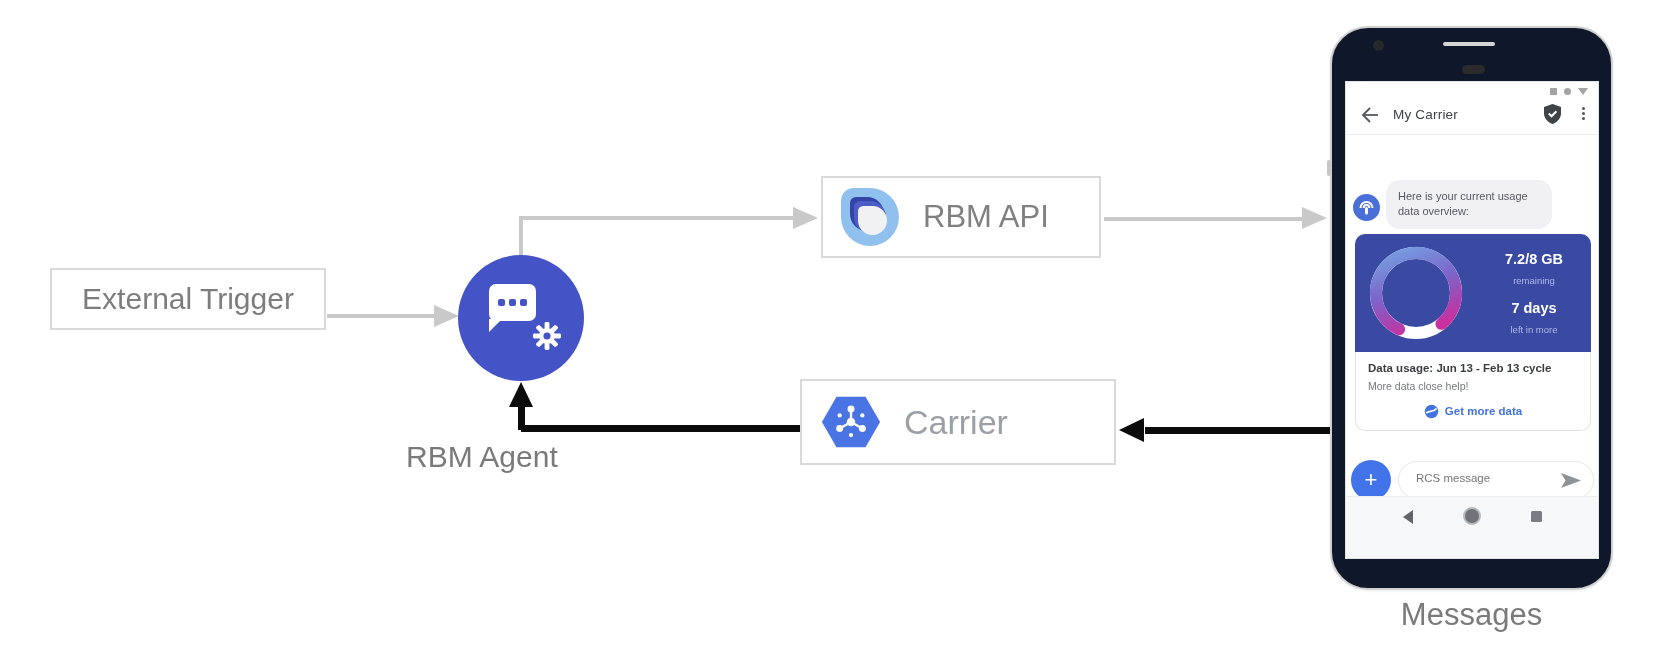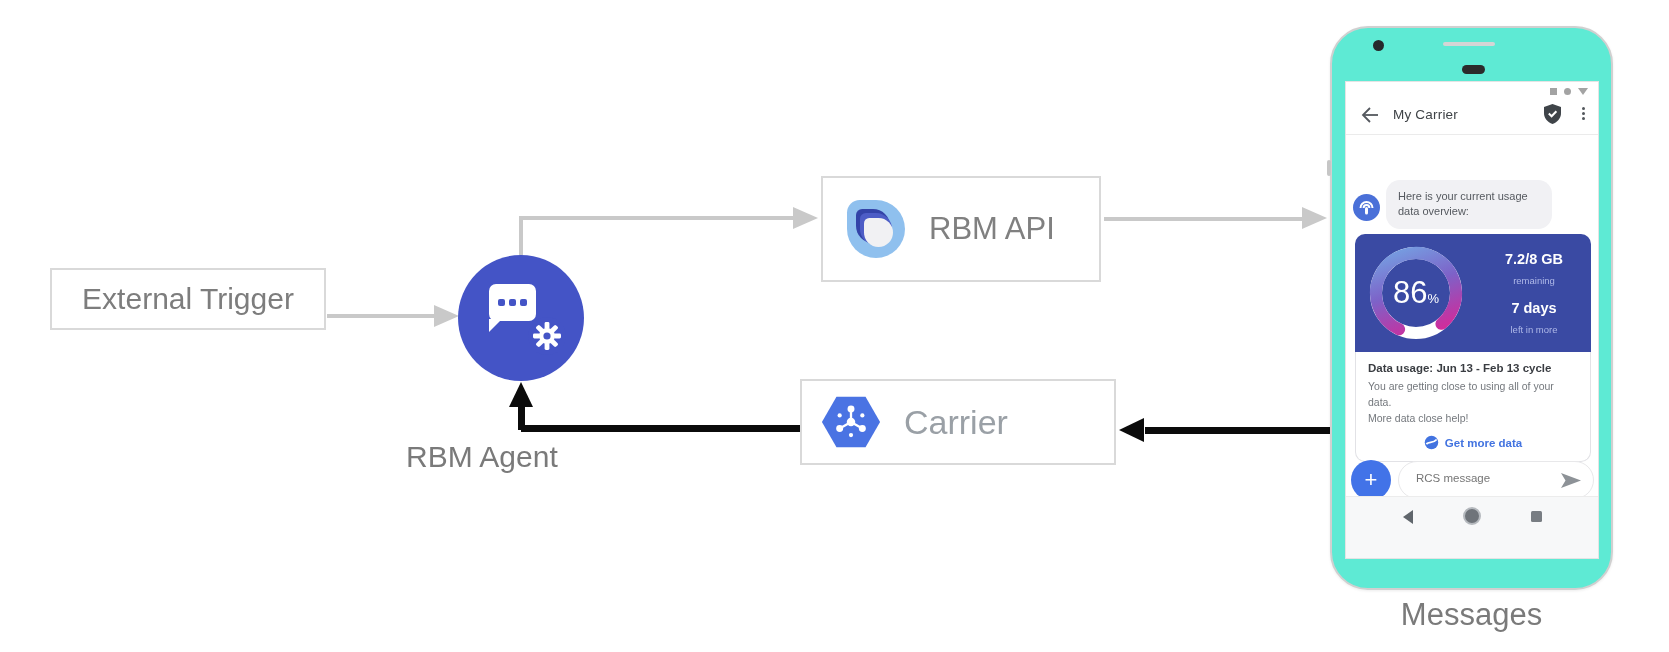--- a/index.html
+++ b/index.html
@@ -14,21 +14,21 @@
   .bline{position:absolute;background:#0b0b0b;}
   .ah{position:absolute;width:0;height:0;}
   
   .agent{position:absolute;left:458px;top:255px;width:126px;height:126px;border-radius:50%;background:#4454c6;}
   .agent .bubble{position:absolute;left:31px;top:29px;width:47px;height:37px;background:#fff;border-radius:7px;}
   .agent .tail{position:absolute;left:31px;top:64px;width:0;height:0;border-top:13px solid #fff;border-right:13px solid transparent;}
   .agent .dots{position:absolute;left:9px;top:15px;display:flex;gap:4px;}
   .agent .dots span{width:7px;height:7px;border-radius:2px;background:#4454c6;display:block;}
   .agent .gearwrap{position:absolute;left:70px;top:62px;width:38px;height:38px;border-radius:50%;background:#4454c6;display:flex;align-items:center;justify-content:center;}
   
-  .phone{position:absolute;left:1330px;top:26px;width:283px;height:564px;background:#5eead4;border:2px solid #d0d0d0;border-radius:38px;box-sizing:border-box;box-shadow:0 1px 3px rgba(0,0,0,0.08);}
+  .phone{position:absolute;left:1330px;top:26px;width:283px;height:564px;background:#0f172a;border:2px solid #d0d0d0;border-radius:38px;box-sizing:border-box;box-shadow:0 1px 3px rgba(0,0,0,0.08);}
   .screen{position:absolute;left:13px;top:53px;width:254px;height:478px;background:#fff;border:1px solid #e4e4e4;box-sizing:border-box;overflow:hidden;}
   .cam{position:absolute;left:41px;top:12px;width:11px;height:11px;border-radius:50%;background:#26282b;}
   .spk{position:absolute;left:111px;top:14px;width:52px;height:4px;border-radius:2px;background:#d5d5d5;}
   .pill{position:absolute;left:130px;top:37px;width:23px;height:9px;border-radius:5px;background:#2b2b2b;}
   .nub{position:absolute;left:-5px;top:132px;width:4px;height:16px;background:#c6c6c6;border-radius:2px;}
   
   .statusrow{position:absolute;top:6px;right:10px;display:flex;gap:7px;align-items:center;}
   .st-square{width:7px;height:7px;background:#a3a3a3;}
   .st-circle{width:7px;height:7px;border-radius:50%;background:#a3a3a3;}
   .st-tri{width:0;height:0;border-left:5px solid transparent;border-right:5px solid transparent;border-top:7px solid #a3a3a3;}
@@ -83,21 +83,21 @@
   <div class="ah" style="left:1119px;top:418px;border-right:25px solid #0b0b0b;border-top:12px solid transparent;border-bottom:12px solid transparent;"></div>
 
   <div class="bline" style="left:521px;top:425px;width:280px;height:7px;"></div>
   <div class="bline" style="left:518px;top:406px;width:7px;height:24px;"></div>
   <div class="ah" style="left:509px;top:382px;border-bottom:25px solid #0b0b0b;border-left:12px solid transparent;border-right:12px solid transparent;"></div>
 
   <div class="node" style="left:50px;top:268px;width:276px;height:62px;justify-content:center;">
     <span class="node-label" style="font-size:30px;color:#7d7d7d;">External Trigger</span>
   </div>
 
-  <div class="node" style="left:821px;top:176px;width:280px;height:106px;padding-left:24px;">
+  <div class="node" style="left:821px;top:176px;width:280px;height:82px;padding-left:18px;">
     <span style="position:relative;width:58px;height:58px;display:block;">
       <span class="abs" style="left:0;top:0;width:58px;height:58px;background:#8fc0ee;border-radius:22% 50% 50% 50%;"></span>
       <span class="abs" style="left:9px;top:9px;width:34px;height:34px;background:#3343a8;border-radius:18% 50% 50% 50%;"></span>
       <span class="abs" style="left:13px;top:13px;width:32px;height:32px;background:#4d5dc6;border-radius:18% 50% 50% 50%;"></span>
       <span class="abs" style="left:17px;top:18px;width:29px;height:29px;background:#f1f1f3;border-radius:18% 50% 50% 50%;"></span>
     </span>
     <span class="node-label" style="font-size:31px;color:#808080;margin-left:24px;">RBM API</span>
   </div>
 
   <div class="node" style="left:800px;top:379px;width:316px;height:86px;padding-left:18px;">
@@ -205,35 +205,30 @@
               <linearGradient id="gg" x1="0" y1="1" x2="1" y2="0">
                 <stop offset="0" stop-color="#74aae6"></stop>
                 <stop offset="0.45" stop-color="#7d62c8"></stop>
                 <stop offset="0.75" stop-color="#b83aa8"></stop>
                 <stop offset="1" stop-color="#ea1f8f"></stop>
               </linearGradient>
             </defs>
             <circle cx="52" cy="52" r="40" fill="none" stroke="#ffffff" stroke-width="12" stroke-linecap="round"></circle>
             <circle cx="52" cy="52" r="40" fill="none" stroke="url(#gg)" stroke-width="12" stroke-linecap="round" stroke-dasharray="206 252" transform="rotate(115 52 52)"></circle>
           </svg>
-          <div class="gauge-txt">
-            <span class="big">86</span>
-              <span class="sm">%</span>
-          </div>
           <div class="card-col">
             <div class="cv">7.2/8 GB</div>
             <div class="cl">remaining</div>
             <div class="gap14"></div>
             <div class="cv">7 days</div>
             <div class="cl">left in more</div>
           </div>
         </div>
         <div class="card-bot">
           <div class="cb-title">Data usage: Jun 13 - Feb 13 cycle</div>
-          <div class="cb-body">You are getting close to using all of your data.</div>
           <div class="cb-body">More data close help!</div>
           <div class="cb-action">
             <svg width="15" height="15" viewBox="0 0 16 16">
               <circle cx="8" cy="8" r="7.2" fill="#4273e0"></circle>
               <path d="M2.5 9.6 C5.5 6.6 9.5 9.4 13.5 4.8" stroke="#ffffff" stroke-width="2" fill="none"></path>
             </svg>
             <span>Get more data</span>
           </div>
         </div>
       </div>

